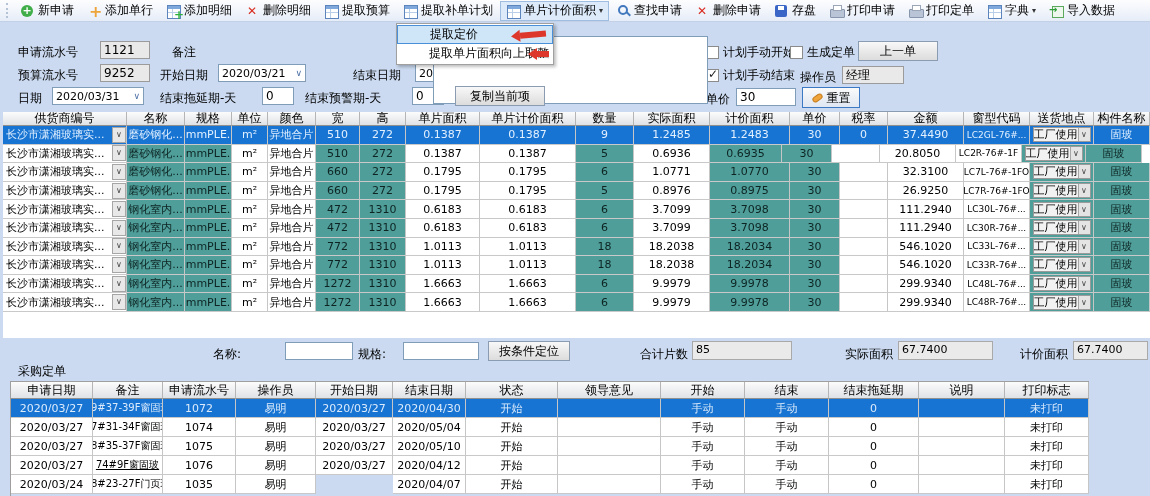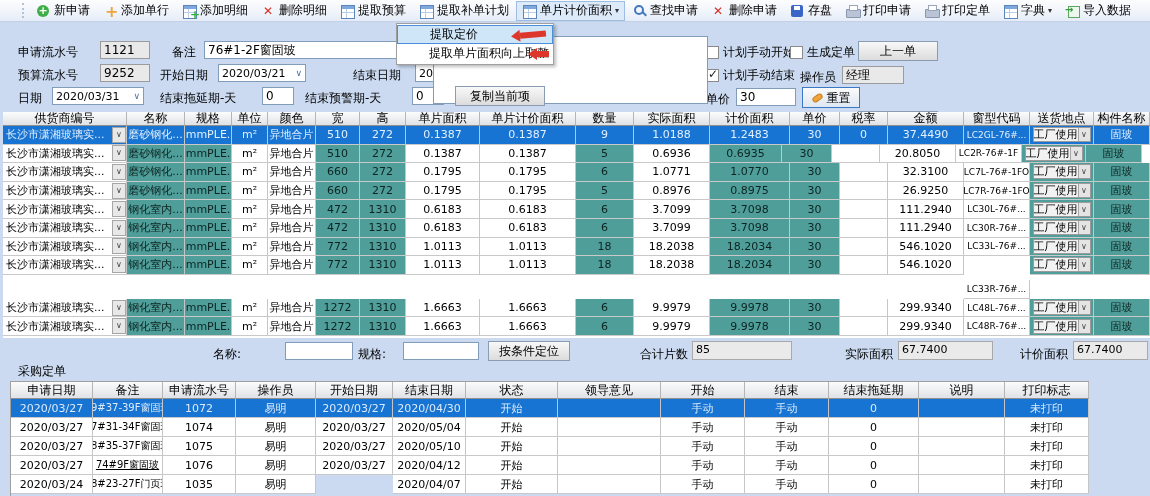--- a/index.html
+++ b/index.html
@@ -9,21 +9,21 @@
     background:#cbdaf0;
     font-family:"DejaVu Sans","Liberation Sans",sans-serif;
     font-size:12px;color:#000;cursor:default;
     -webkit-font-smoothing:antialiased;
   }
   
   .toolbar{
     position:absolute;left:0;top:0;width:1150px;height:22px;
     background:linear-gradient(#fdfdfe,#e6edf8);
     border-bottom:1px solid #c2d1e6;
-    display:flex;align-items:center;padding-left:21px;white-space:nowrap;
+    display:flex;align-items:center;padding-left:5px;white-space:nowrap;
   }
   .grip{width:4px;height:15px;border-left:2px dotted #b4c2d6;margin:0 4px 0 1px;}
   .tbtn{display:flex;align-items:center;height:20px;padding:0 5px;margin-right:1px;border:1px solid transparent;}
   .tbtn.active{background:#dceafa;border:1px solid #9ebde0;}
   .caret{font-size:8px;margin-left:3px;color:#333;}
   .ic{width:15px;height:14px;margin-right:3px;position:relative;display:inline-block;flex:none;}
   .ic-new-request::before{content:"";position:absolute;left:1px;top:1px;width:12px;height:12px;background:#3fae49;border-radius:50%;}
   .ic-new-request::after{content:"+";position:absolute;left:1px;top:0;width:12px;text-align:center;color:#fff;font-weight:bold;font-size:11px;line-height:13px;}
   .ic-add-single-row::after{content:"+";position:absolute;left:2px;top:-2px;color:#eda43b;font-weight:900;font-size:16px;}
   .ic-delete::after{content:"✕";position:absolute;left:2px;top:0;color:#d92b1f;font-weight:bold;font-size:12px;}
@@ -162,21 +162,20 @@
         <span class="ic ic-import-data"></span>
         <span>导入数据</span>
       </div>
     </div>
 
   <div class="form-panel">
 
     <span class="lbl" style="left:18px;top:22px;">申请流水号</span>
     <input class="inp gray" style="left: 100px; top: 19px; width: 50px;" readonly="" value="1121">
     <span class="lbl" style="left:172px;top:22px;">备注</span>
-    <input class="inp" style="left: 204px; top: 19px; width: 229px;" value="76#1-2F窗固玻">
 
     <span class="lbl" style="left:18px;top:45px;">预算流水号</span>
     <input class="inp gray" style="left: 100px; top: 42px; width: 50px;" readonly="" value="9252">
     <span class="lbl" style="left:160px;top:45px;">开始日期</span>
     <div class="dcombo" style="left:218px;top:42px;width:88px;">
       <span>2020/03/21</span>
       <span class="dar">∨</span>
     </div>
     <span class="lbl" style="left:353px;top:45px;">结束日期</span>
     <div class="dcombo" style="left:415px;top:42px;width:88px;">
@@ -253,21 +252,21 @@
           </div>
           <div class="mcell teal" style="width: 58px;">磨砂钢化...</div>
           <div class="mcell teal" style="width: 47px;">6mmPLE...</div>
           <div class="mcell" style="width: 36px;">m²</div>
           <div class="mcell" style="width: 48px;">异地合片</div>
           <div class="mcell teal" style="width: 44px;">510</div>
           <div class="mcell teal" style="width: 46px;">272</div>
           <div class="mcell" style="width: 74px;">0.1387</div>
           <div class="mcell" style="width: 96px;">0.1387</div>
           <div class="mcell teal" style="width: 58px;">9</div>
-          <div class="mcell" style="width: 76px;">1.0188</div>
+          <div class="mcell" style="width: 76px;">1.2485</div>
           <div class="mcell teal" style="width: 80px;">1.2483</div>
           <div class="mcell teal" style="width: 50px;">30</div>
           <div class="mcell" style="width: 48px;">0</div>
           <div class="mcell" style="width: 76px;">37.4490</div>
           <div class="mcell small" style="width: 66px;">LC2GL-76#...</div>
           <div class="mcell teal" style="width: 64px;">
             <div class="mini-combo">
               <span class="txt">工厂使用</span>
               <span class="ar">∨</span>
             </div>
@@ -454,21 +453,21 @@
           <div class="mcell teal" style="width: 44px;">772</div>
           <div class="mcell teal" style="width: 46px;">1310</div>
           <div class="mcell" style="width: 74px;">1.0113</div>
           <div class="mcell" style="width: 96px;">1.0113</div>
           <div class="mcell teal" style="width: 58px;">18</div>
           <div class="mcell" style="width: 76px;">18.2038</div>
           <div class="mcell teal" style="width: 80px;">18.2034</div>
           <div class="mcell teal" style="width: 50px;">30</div>
           <div class="mcell" style="width: 48px;"></div>
           <div class="mcell" style="width: 76px;">546.1020</div>
-          <div class="mcell small" style="width: 66px; margin-top: 24px;">LC33R-76#...</div>
+          <div class="mcell small" style="width: 66px;">LC33R-76#...</div>
           <div class="mcell teal" style="width: 64px;">
             <div class="mini-combo">
               <span class="txt">工厂使用</span>
               <span class="ar">∨</span>
             </div>
           </div>
           <div class="mcell teal" style="width: 56px;">固玻</div>
         </div>
         <div class="mrow">
           <div class="mcell supplier" style="width: 124px;">

